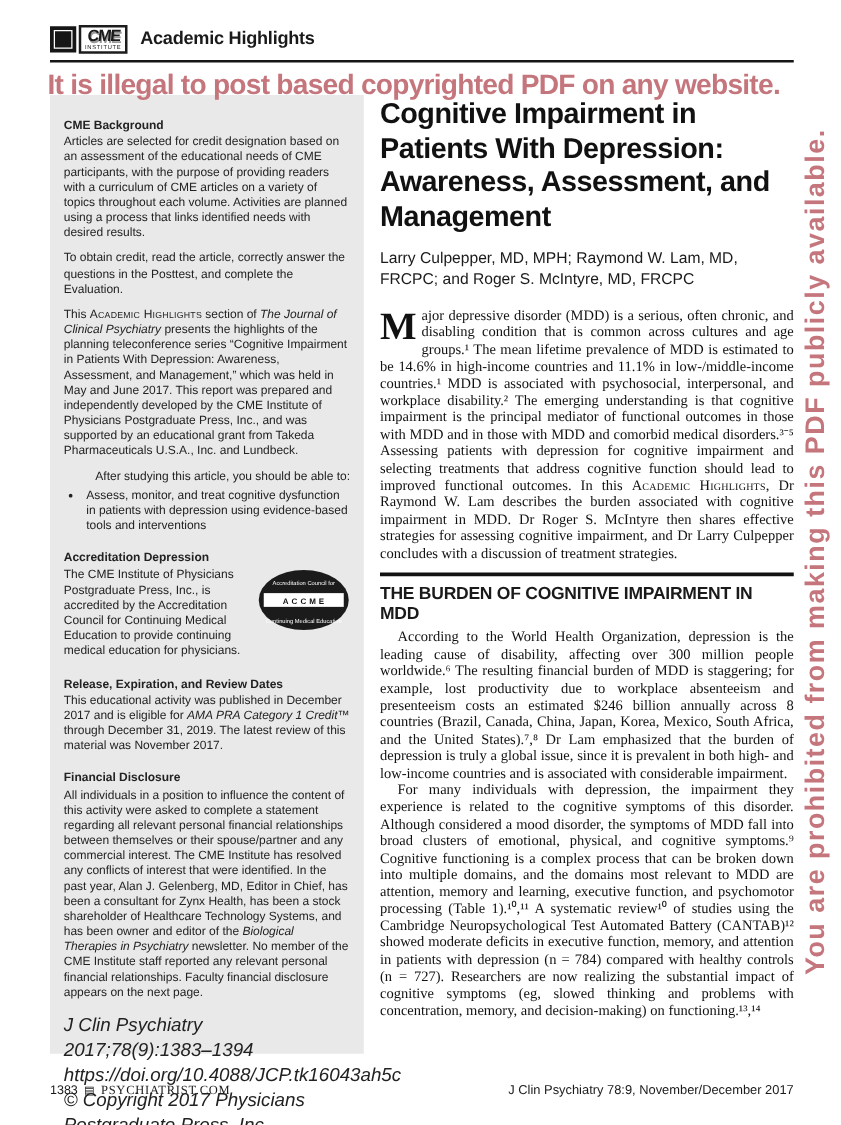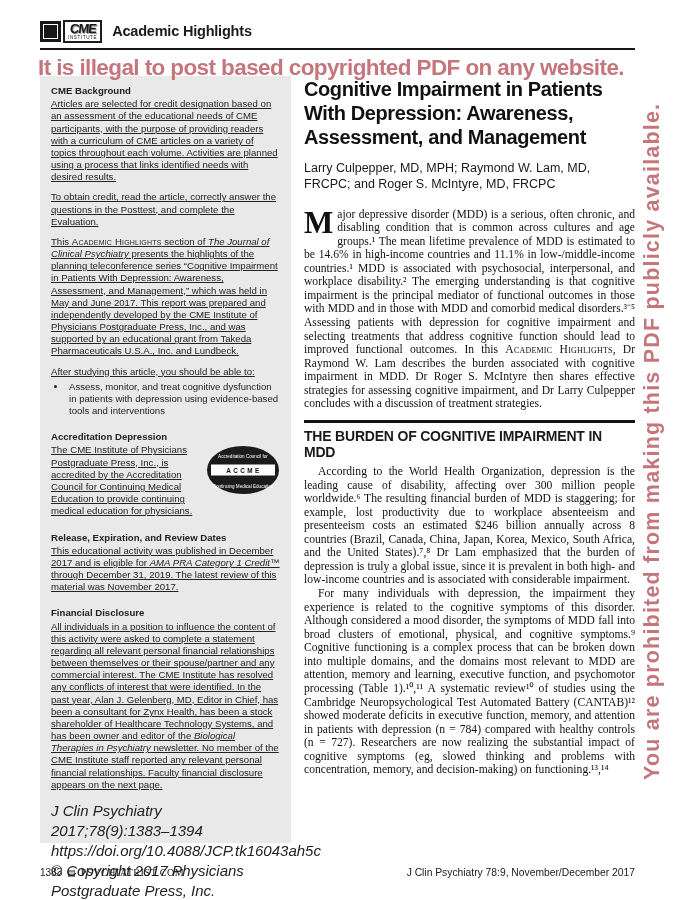--- a/index.html
+++ b/index.html
@@ -19,37 +19,37 @@
   .section-label{font-weight:bold;font-size:14.5px;letter-spacing:-0.2px;}
   
   .warning-top{position:absolute;top:55px;left:38px;white-space:nowrap;font-weight:bold;
                font-size:22.5px;letter-spacing:-0.6px;color:#c5767d;z-index:3;}
   .warning-right{position:absolute;top:58px;right:8px;height:766px;writing-mode:vertical-rl;
                  transform:rotate(180deg);font-weight:bold;font-size:21.5px;letter-spacing:1.2px;
                  color:#c5767d;text-align:center;white-space:nowrap;}
   
   .columns{position:absolute;top:76px;left:40px;width:595px;display:flex;gap:13px;}
   .sidebar{width:251px;min-width:251px;height:767px;background:#e9e9e9;box-sizing:border-box;
-           padding:9px 11px;font-size:9.6px;line-height:1.27;color:#222;}
+           padding:19px 11px;font-size:9.6px;line-height:1.27;color:#222;}
   .sb-h{font-weight:bold;margin:0 0 1px 0;font-size:9.6px;}
-  .sb-p{margin:0 0 8px 0;text-decoration:underline;}
+  .sb-p{margin:0 0 8px 0;}
   .sb-gap{margin-top:14px;}
-  .sb-obj{margin:0 0 3px 0;}
+  .sb-obj{margin:0 0 3px 0;text-align:right;}
   .sidebar ul{margin:0 0 12px 0;padding-left:16px;}
   .sidebar li{margin:0;padding-left:2px;}
   .smallcaps{font-variant:small-caps;letter-spacing:.2px;}
   .it{font-style:italic;}
   .seal{float:right;width:74px;height:50px;margin:1px 0 2px 5px;}
   .seal text{font-family:"Liberation Sans",sans-serif;text-anchor:middle;}
   .seal .arc{fill:#fff;font-size:4.6px;}
   .seal .mid{fill:#101010;font-size:6.4px;font-weight:bold;letter-spacing:2.4px;}
   .citation{margin-top:10px;font-style:italic;font-size:15px;line-height:1.33;}
   
   .main{width:331px;}
-  .title{margin:1px 0 0 0;font-size:20px;line-height:1.2;font-weight:bold;
+  .title{margin:1px 0 0 0;font-size:23px;line-height:1.2;font-weight:bold;
          letter-spacing:-0.4px;color:#111;}
   .authors{margin-top:11px;font-size:12.5px;font-weight:normal;line-height:1.3;width:320px;}
   .body-p{font-family:"Liberation Serif",serif;font-size:11.6px;line-height:1.17;
           text-align:justify;margin:0;color:#111;}
   .body-p.first{margin-top:15px;}
   .dropcap{float:left;font-family:"Liberation Serif",serif;font-size:31px;line-height:.82;
            font-weight:bold;padding:2px 4px 0 0;}
   .section-block{margin-top:9px;border-top:3.5px solid #121212;padding-top:5px;}
   .section-heading{margin:0 0 5px 0;font-size:14px;font-weight:bold;letter-spacing:-0.2px;
                    font-family:"Liberation Sans",sans-serif;}

